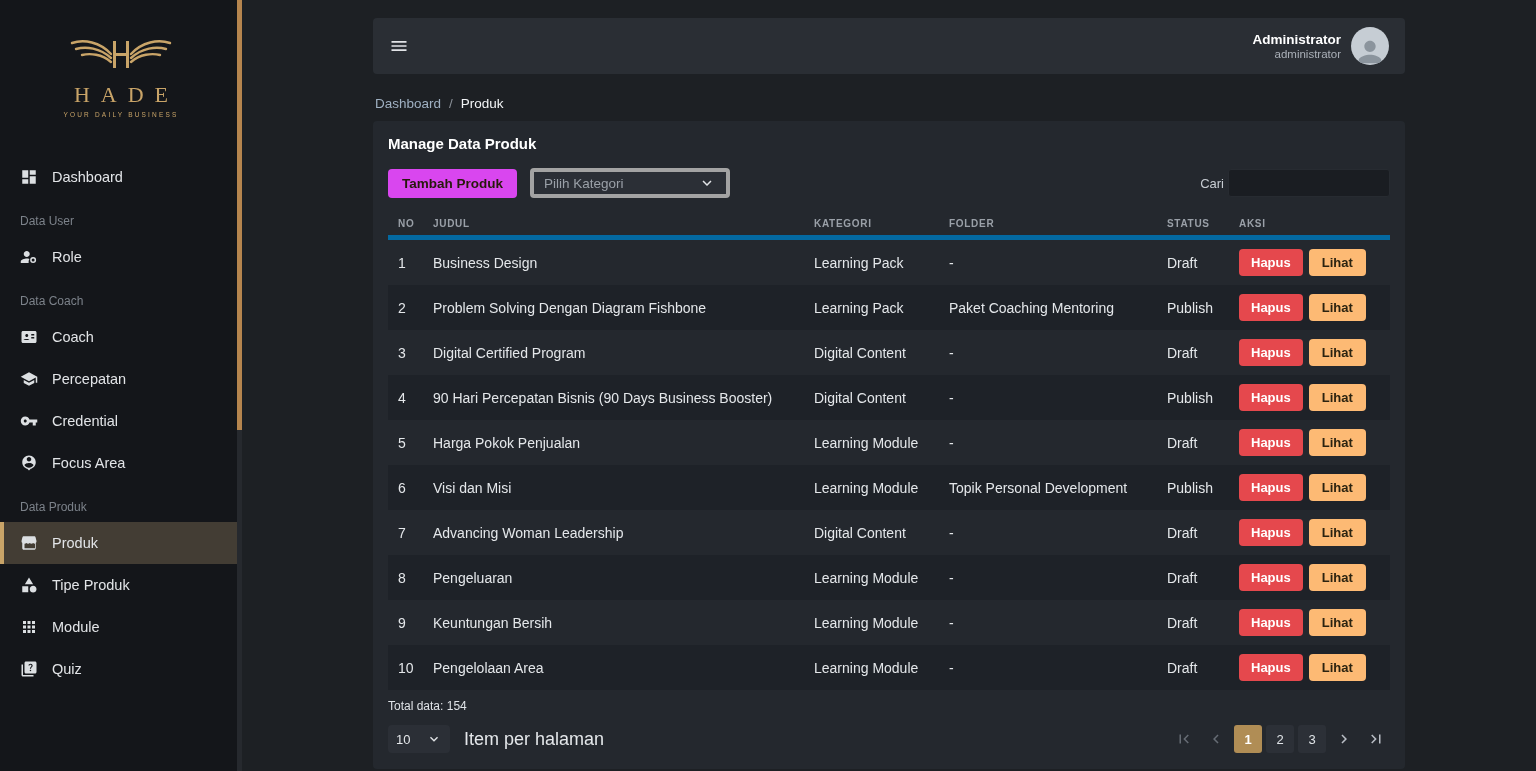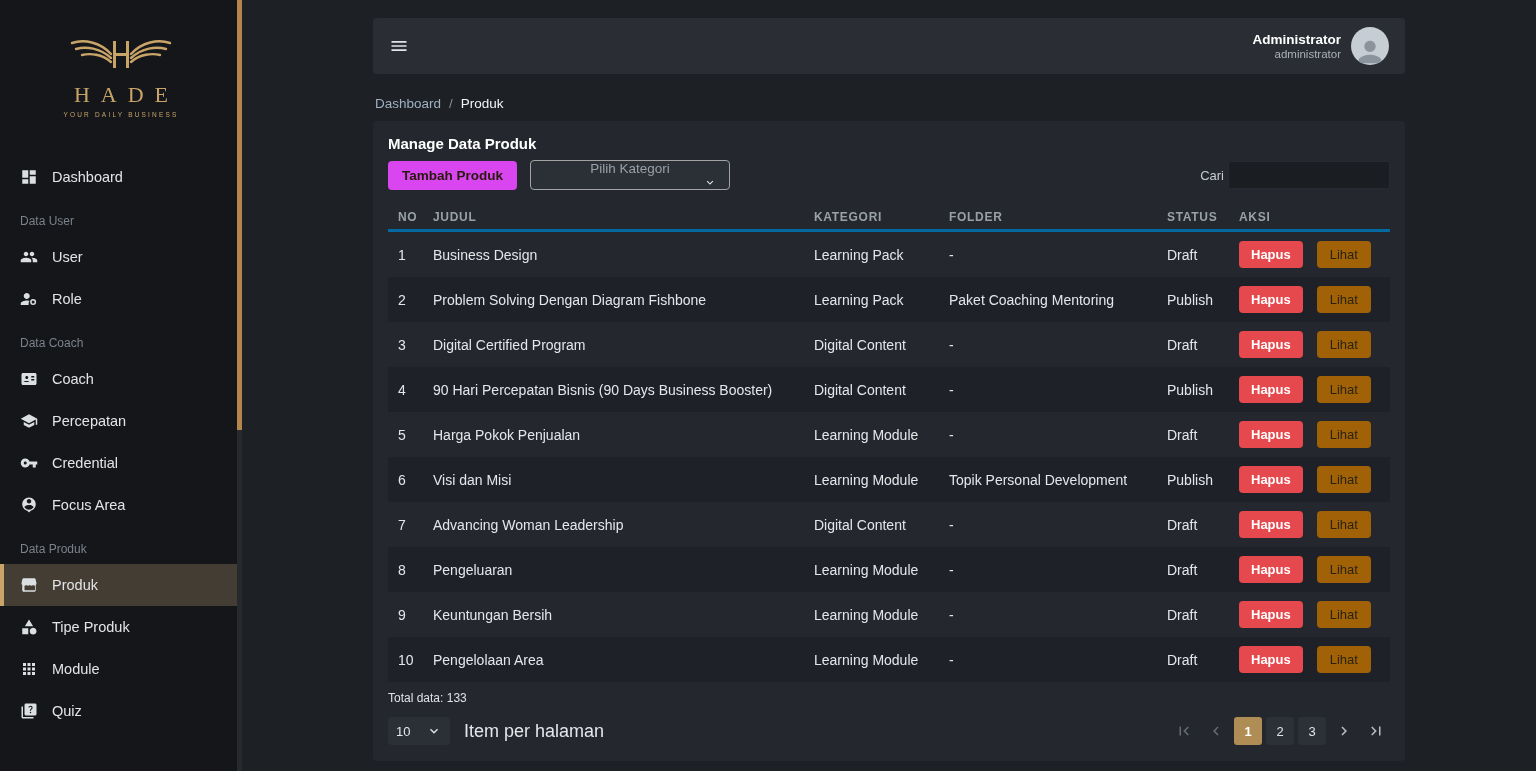--- a/index.html
+++ b/index.html
@@ -31,37 +31,37 @@
   .uname { font-weight:700; font-size:13.5px; color:#ffffff; }
   .urole { font-size:11.5px; color:#aab0b8; margin-top:1px; }
   .avatar { width:38px; height:38px; border-radius:50%; background:#c6cdd4; overflow:hidden; display:flex; align-items:flex-end; justify-content:center; }
   .avatar svg { fill:#8b949d; margin-bottom:-4px; }
   .breadcrumb { margin:22px 2px 10px; font-size:13.5px; display:flex; align-items:center; gap:8px; }
   .bc-link { color:#9fb0c2; cursor:pointer; }
   .bc-sep { color:#8a9098; }
   .bc-cur { color:#f2f4f6; }
   
   .panel { background:#24282e; border-radius:4px; padding:14px 15px 8px; margin-top:8px; }
-  .panel-title { font-size:15px; font-weight:700; color:#ffffff; margin-bottom:8px; }
+  .panel-title { font-size:15px; font-weight:700; color:#ffffff; margin-bottom:16px; }
   .controls { display:flex; align-items:center; margin-bottom:14px; }
   .btn-add { background:#d946ef; color:#261a0b; font-weight:700; font-size:13.5px; height:29px; padding:0 14px; border:none; border-radius:4px; cursor:pointer; font-family:inherit; }
-  .select-cat { margin-left:13px; width:200px; height:30px; background:#2b2f36; border:1px solid #a3a3a3; border-radius:4px; display:flex; align-items:center; padding:0 10px; color:#9aa0a8; font-size:13.5px; cursor:pointer;flex-direction:column; }
+  .select-cat { margin-left:13px; width:200px; height:30px; background:#2b2f36; border:4px solid #a3a3a3; border-radius:4px; display:flex; align-items:center; padding:0 10px; color:#9aa0a8; font-size:13.5px; cursor:pointer; }
   .select-cat svg { margin-left:auto; fill:#e2e4e7; }
   .searchbox { margin-left:auto; display:flex; align-items:center; gap:4px; }
   .searchbox label { font-size:13px; color:#c7ccd2; }
   .searchbox input { width:162px; height:28px; background:#1a1d22; border:1px solid #272b31; border-radius:3px; color:#e4e7ea; padding:0 8px; font-family:inherit; font-size:13px; }
   
   .t-head, .t-row { display:grid; grid-template-columns:45px 381px 135px 218px 72px 1fr; align-items:center; }
-  .t-head { height:28px; border-bottom:3px solid #0369a1; color:#9aa0a8; font-size:12px; font-weight:700; letter-spacing:0.7px; }
+  .t-head { height:28px; border-bottom:5px solid #0369a1; color:#9aa0a8; font-size:10px; font-weight:700; letter-spacing:0.7px; }
   .t-row { height:45px; font-size:14px; color:#e4e7ea; }
   .rows .t-row:nth-child(even) { background:#1e2228; }
   .cell-no { padding-left:10px; }
-  .cell-actions { display:flex; gap:14px; }
+  .cell-actions { display:flex; gap:6px; }
   .btn-hapus { background:#e5484d; color:#ffffff; font-weight:700; font-size:13px; height:27px; padding:0 12px; border:none; border-radius:4px; cursor:pointer; font-family:inherit; }
-  .btn-lihat { background:#a16207; color:#2b2310; font-weight:400; font-size:13px; height:27px; padding:0 13px; border:none; border-radius:4px; cursor:pointer; font-family:inherit; }
+  .btn-lihat { background:#fdba74; color:#2b2310; font-weight:700; font-size:13px; height:27px; padding:0 13px; border:none; border-radius:4px; cursor:pointer; font-family:inherit; }
   .total { font-size:12px; color:#dfe3e7; margin:9px 0 12px; }
   
   .pagination { display:flex; align-items:center; margin-bottom:8px; }
   .per-page { width:62px; height:28px; background:#2b2f36; border-radius:4px; display:flex; align-items:center; padding:0 8px; color:#e4e7ea; font-size:13px; cursor:pointer; }
   .per-page svg { margin-left:auto; fill:#e2e4e7; }
   .pp-label { margin-left:14px; font-size:18px; color:#e4e7ea; }
   .pg-group { margin-left:auto; display:flex; align-items:center; gap:4px; }
   .pg-btn { width:28px; height:28px; border:none; border-radius:3px; background:transparent; color:#c2c7cd; font-size:13px; display:flex; align-items:center; justify-content:center; cursor:pointer; font-family:inherit; }
   .pg-btn svg { fill:#b9bec5; }
   .pg-btn.dim svg { fill:#666c74; }
@@ -100,28 +100,20 @@
           </svg>
         </span>
       <span>Dashboard</span>
     </div>
 
     <div class="side-label">Data User</div>
 
     <div class="side-item">
       <span class="sicon">
           <svg width="18" height="18" viewBox="0 0 24 24">
-            <path d="M16 11c1.66 0 2.99-1.34 2.99-3S17.66 5 16 5c-1.66 0-3 1.34-3 3s1.34 3 3 3zm-8 0c1.66 0 2.99-1.34 2.99-3S9.66 5 8 5C6.34 5 5 6.34 5 8s1.34 3 3 3zm0 2c-2.33 0-7 1.17-7 3.5V19h14v-2.5c0-2.33-4.67-3.5-7-3.5zm8 0c-.29 0-.62.02-.97.05 1.16.84 1.97 1.97 1.97 3.45V19h6v-2.5c0-2.33-4.67-3.5-7-3.5z"></path>
-          </svg>
-        </span>
-      <span>User</span>
-    </div>
-    <div class="side-item">
-      <span class="sicon">
-          <svg width="18" height="18" viewBox="0 0 24 24">
             <path d="M9 12c2.21 0 4-1.79 4-4S11.21 4 9 4 5 5.79 5 8s1.79 4 4 4zm0 2c-2.67 0-8 1.34-8 4v2h10.5v-2c0-1.2.4-2.5 1.1-3.4C11.4 14.2 10 14 9 14z"></path>
             <circle cx="17.5" cy="16" r="3" fill="none" stroke="#dcdfe2" stroke-width="2"></circle>
           </svg>
         </span>
       <span>Role</span>
     </div>
 
     <div class="side-label">Data Coach</div>
 
     <div class="side-item">
@@ -365,21 +357,21 @@
           <div>Learning Module</div>
           <div>-</div>
           <div>Draft</div>
           <div class="cell-actions">
             <button class="btn-hapus">Hapus</button>
             <button class="btn-lihat">Lihat</button>
           </div>
         </div>
       </div>
 
-      <div class="total">Total data: 133</div>
+      <div class="total">Total data: 154</div>
 
       <div class="pagination">
         <div class="per-page">
           <span>10</span>
           <svg width="16" height="16" viewBox="0 0 24 24">
               <path d="M7.41 8.59L12 13.17l4.59-4.58L18 10l-6 6-6-6z"></path>
             </svg>
         </div>
         <span class="pp-label">Item per halaman</span>
 

